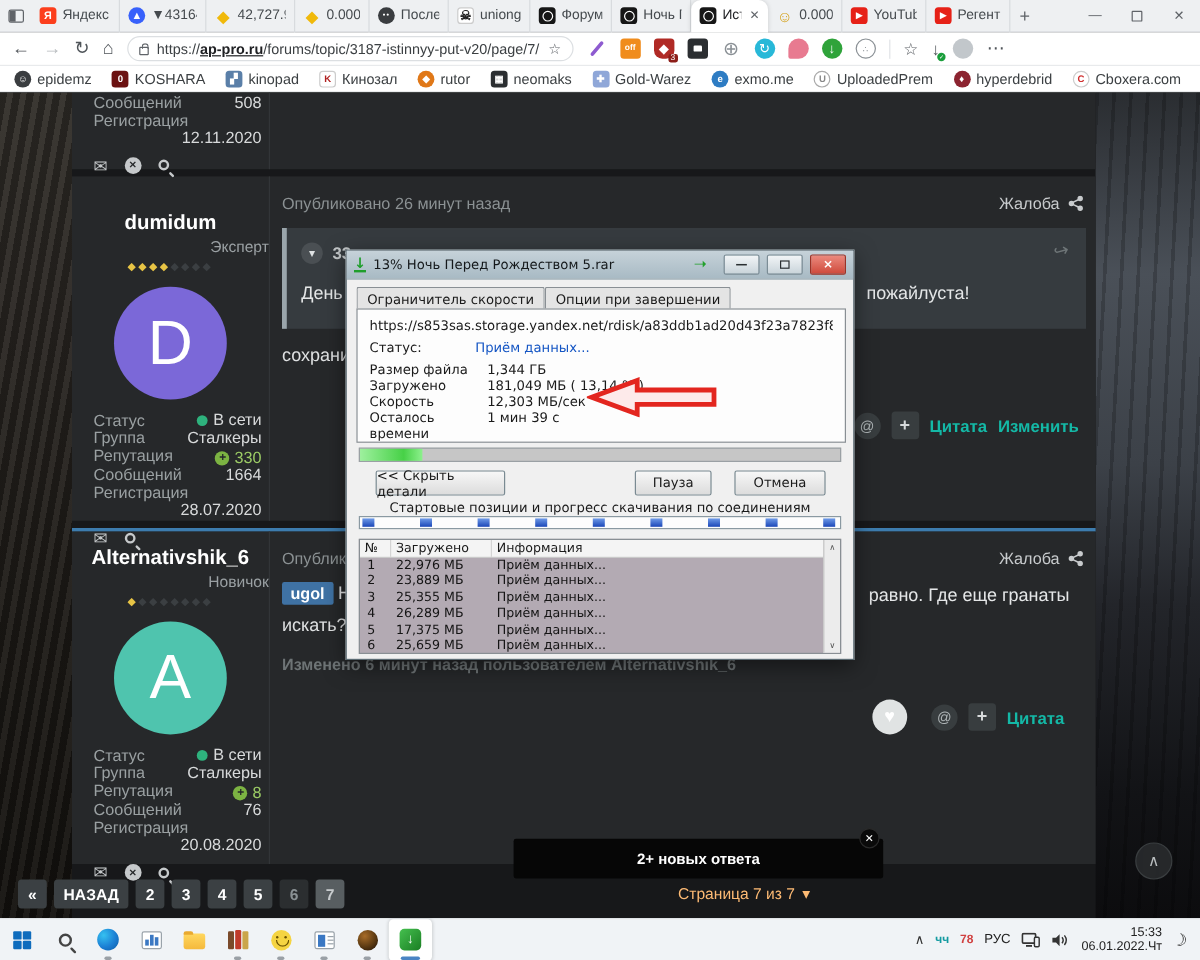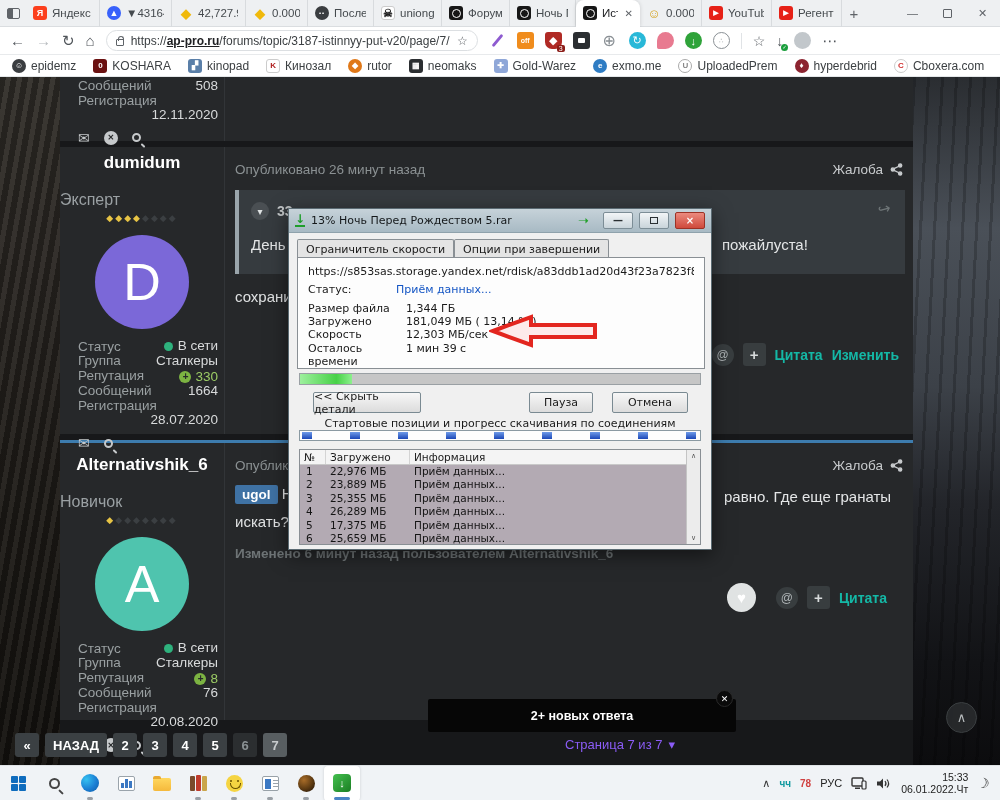--- a/index.html
+++ b/index.html
@@ -70,21 +70,21 @@
   .art-right { position:absolute; left:913px; top:0; width:87px; height:688px;
     background:linear-gradient(180deg,#2a2d31 0%,#4a5058 22%,#3c4148 45%,#23252a 62%,#121316 85%,#0c0c0e 100%); }
   .art-right:after { content:""; position:absolute; inset:0; background:repeating-linear-gradient(93deg, rgba(0,0,0,.35) 0 3px, transparent 3px 14px); opacity:.6; }
   .colwrap { position:absolute; left:60px; top:0; width:853px; }
   .post { background:#26282a; display:flex; }
   .gap { height:6px; }
   .side { width:164px; flex:0 0 auto; position:relative; }
   .vdiv { width:1px; background:#323538; flex:0 0 auto; }
   .cbody { flex:1; position:relative; }
   .uname { text-align:center; font-size:17px; font-weight:bold; color:#fff; }
-  .urole { text-align:left; font-size:16px; color:#9aa0a3; margin-top:18px; }
+  .urole { text-align:right; font-size:13px; color:#9aa0a3; margin-top:2px; }
   .stars { text-align:center; margin-top:4px; font-size:9px; letter-spacing:2px; }
   .stars .g { color:#e7c445; } .stars .d { color:#3b3f42; }
   .bigav { width:94px; height:94px; border-radius:50%; margin:12px auto 0; display:flex; align-items:center; justify-content:center; font-size:52px; color:#fff; }
   .statbl { margin:10px 6px 0 18px; font-size:13.5px; line-height:14.6px; }
   .srow { display:flex; justify-content:space-between; align-items:baseline; }
   .srow .sl { color:#9aa0a2; } .srow .sv { color:#d8dadb; }
   .online { display:flex; align-items:center; gap:5px; color:#d8dadb; }
   .odot { width:9px; height:9px; border-radius:50%; background:#2eb27d; }
   .rep { display:flex; align-items:center; gap:4px; color:#9ccc65; }
   .repplus { width:12px; height:12px; border-radius:50%; background:#7cb342; color:#26282a; font-size:10px; font-weight:bold; display:flex; align-items:center; justify-content:center; line-height:1; }
@@ -110,21 +110,21 @@
   .actlink { font-size:14px; font-weight:bold; color:#14b8a6; }
   .heartbtn { width:29px; height:29px; border-radius:50%; background:#e0e3e3; color:#fff; font-size:15px; display:flex; align-items:center; justify-content:center; }
   .mention { display:inline-block; background:#3f72a4; color:#fff; font-size:13.5px; font-weight:bold; padding:2px 7px; border-radius:2px; }
   .p2line { margin:12px 0 0 10px; font-size:15px; color:#e4e6e7; position:relative; height:22px; white-space:nowrap; }
   .editnote { margin:16px 0 0 10px; font-size:13.5px; font-weight:bold; color:#6e7476; }
   .bluebar { height:3px; background:#3d7cae; }
   .pagin { position:absolute; left:15px; top:656px; display:flex; gap:6px; align-items:center; }
   .pg { min-width:24px; height:24px; border-radius:3px; background:#3b4043; color:#fff; font-size:13px; font-weight:bold; display:flex; align-items:center; justify-content:center; padding:0 8px; }
   .pg.dim { background:#2b2e30; color:#8a9194; }
   .pg.cur { background:#585e61; color:#c8ccce; }
-  .pagelabel { position:absolute; left:565px; top:660px; font-size:13px; color:#8b5cf6; display:flex; gap:6px; align-items:center; }
+  .pagelabel { position:absolute; left:565px; top:660px; font-size:13px; color:#fdba74; display:flex; gap:6px; align-items:center; }
   .notif { position:absolute; left:428px; top:622px; width:308px; height:33px; background:#060606; border-radius:2px; display:flex; align-items:center; justify-content:center; gap:10px; z-index:20; }
   .notif .ntxt { font-size:12.5px; font-weight:bold; color:#fff; white-space:nowrap; }
   .notif .nlink { font-size:12.5px; font-weight:bold; color:#fff; text-decoration:underline; white-space:nowrap; }
   .nclose { position:absolute; right:3px; top:-9px; width:17px; height:17px; border-radius:50%; background:#0a0a0a; color:#fff; font-size:9px; display:flex; align-items:center; justify-content:center; border:1px solid #2a2a2a; }
   .scrolltop { position:absolute; left:946px; top:625px; width:31px; height:31px; border-radius:50%; background:rgba(42,45,47,.85); border:1px solid #3a3e40; color:#b9bdbf; font-size:13px; display:flex; align-items:center; justify-content:center; z-index:15; }
 
   
   .dlg { position:absolute; left:288px; top:208px; width:424px; height:342px; background:#f0f0f0; border:1px solid #5a6a72; box-shadow:0 5px 18px rgba(0,0,0,.5); z-index:30; font-family:"DejaVu Sans", sans-serif; }
   .dlg-tb { position:absolute; left:0; top:0; width:100%; height:24px; background:linear-gradient(180deg,#c6d2d9 0%,#a8bac4 100%); border-bottom:1px solid #8fa2ac; display:flex; align-items:center; padding:0 6px; gap:6px; }
   .dmico { font-size:12px; font-weight:bold; color:#1f9e2c; border-bottom:2px solid #1f9e2c; line-height:11px; }
@@ -364,21 +364,21 @@
             <span class="mag"></span>
           </div>
         </div>
         <div class="vdiv"></div>
         <div class="cbody"></div>
       </div>
 
       <div class="gap"></div>
 
       <div class="post" style="height:287px">
-        <div class="side" style="padding-top:6px">
+        <div class="side" style="padding-top:29px">
           <div class="uname">dumidum</div>
           <div class="urole">Эксперт</div>
           <div class="stars"><span class="g">◆</span><span class="g">◆</span><span class="g">◆</span><span class="g">◆</span><span class="d">◆</span><span class="d">◆</span><span class="d">◆</span><span class="d">◆</span></div>
           <div class="bigav" style="background:#7b68d8">
               <span>D</span>
             </div>
           <div class="statbl">
             <div class="srow">
                 <span class="sl">Статус</span>
                 <span class="online">

